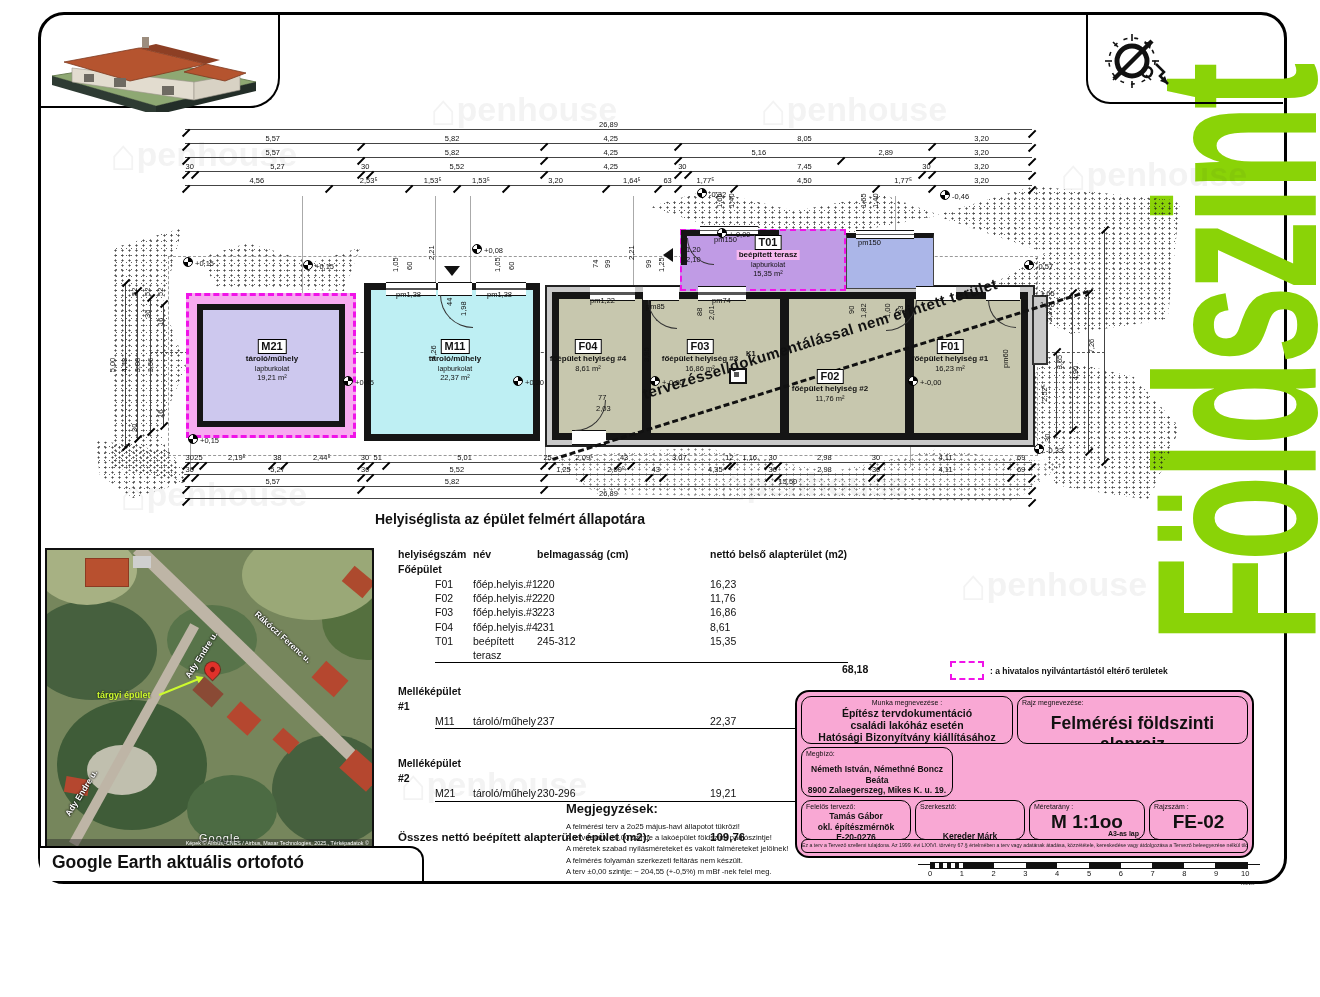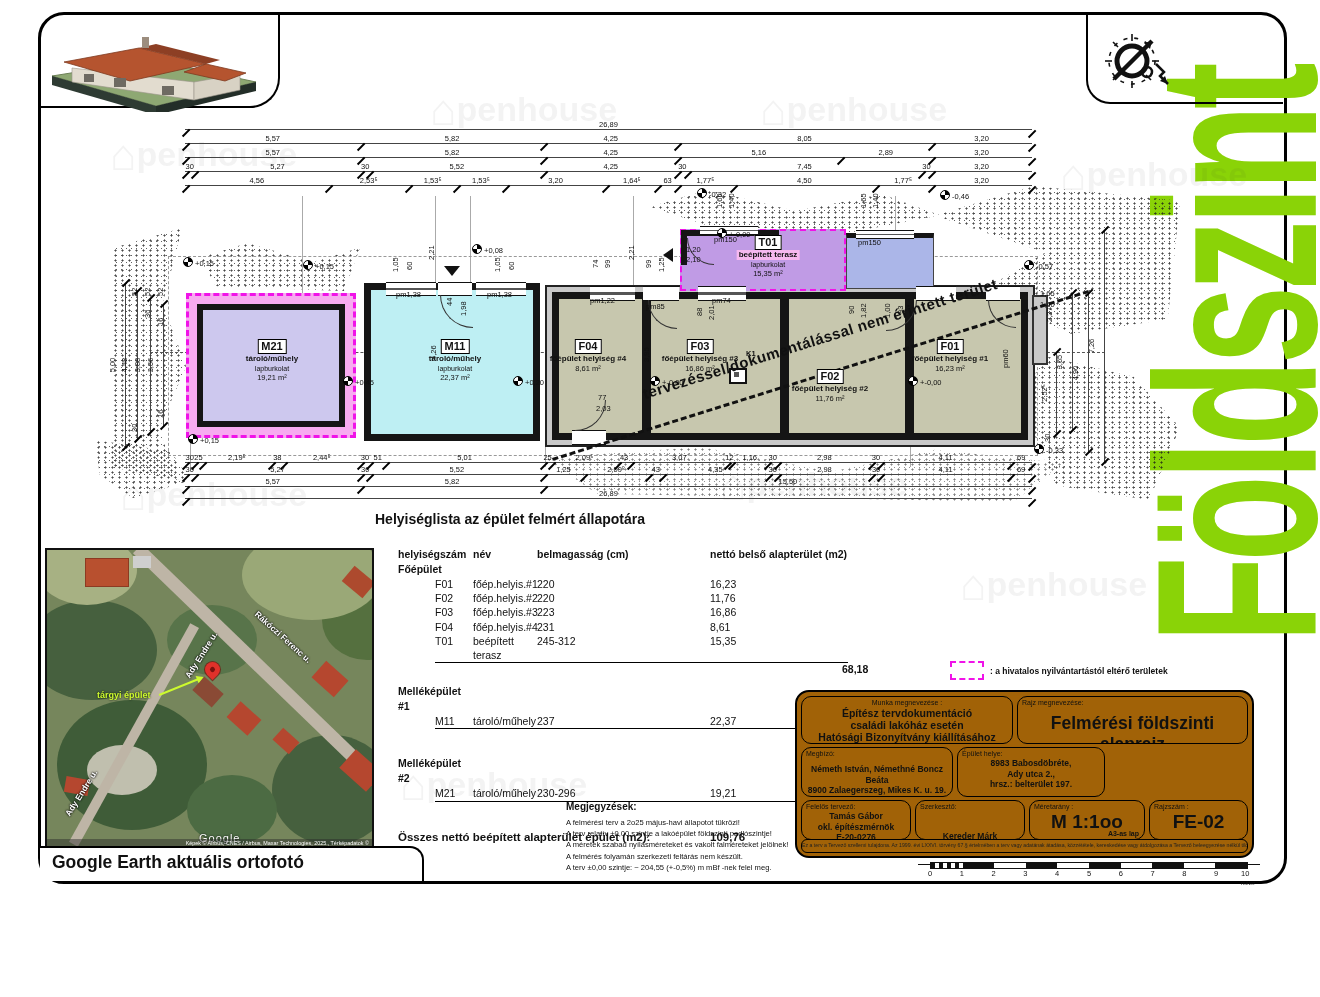--- a/index.html
+++ b/index.html
@@ -71,28 +71,28 @@
   #plancap{position:absolute;left:250px;top:511px;width:520px;text-align:center;font-weight:bold;font-size:14px;z-index:6;}
   #roomtable{position:absolute;left:398px;top:546px;width:460px;z-index:6;}
   .trow{display:grid;grid-template-columns:75px 64px 173px 141px;font-size:10.5px;line-height:14.2px;}
   .trow.hd{font-weight:bold;line-height:16px;}
   .trow.grp{font-weight:bold;line-height:15px;}
   .trow .id{padding-left:37px;}
   .trow.sub{position:relative;font-weight:bold;line-height:15px;gap:44px;}
   .trow.sub::before{content:"";position:absolute;left:37px;right:10px;top:0;height:1px;background:#000;}
   .trow.tot{grid-template-columns:312px 141px;font-weight:bold;font-size:11.5px;line-height:16px;}
   #notes{position:absolute;left:566px;top:801px;width:235px;z-index:6;}
-  #notes .nt{font-weight:bold;font-size:10px;margin-bottom:5px;}
+  #notes .nt{font-weight:bold;font-size:13px;margin-bottom:5px;}
   #notes .nl{font-size:7.6px;line-height:11.2px;}
   
   #legend{position:absolute;left:950px;top:661px;z-index:6;display:flex;align-items:center;}
   #legend .box{width:30px;height:15px;border:2.5px dashed #F013E8;margin-right:6px;}
   #legend .txt{font-size:8.5px;font-weight:bold;}
   
-  #tb{position:absolute;left:795px;top:690px;width:455px;height:164px;border:2.5px solid #000;border-radius:14px;background:#a16207;z-index:8;}
+  #tb{position:absolute;left:795px;top:690px;width:455px;height:164px;border:2.5px solid #000;border-radius:14px;background:#f9a8d4;z-index:8;}
   .cell{position:absolute;border:1.8px solid #000;border-radius:10px;box-sizing:border-box;padding:2px 4px;overflow:hidden;}
   .cl{font-size:7px;line-height:8px;}
   .cbig{font-weight:bold;text-align:center;}
   .cline{font-weight:bold;text-align:center;font-size:10.5px;line-height:12px;}
   .csm{font-weight:bold;text-align:center;font-size:8.5px;line-height:10.5px;}
   #tb .legal{position:absolute;left:4px;right:4px;bottom:3px;height:12px;border:1px solid #000;border-radius:6px;
     font-size:5.2px;line-height:10px;text-align:center;white-space:nowrap;overflow:hidden;color:#222;}
   
   #scalebar{position:absolute;left:930px;top:858px;width:318px;height:24px;z-index:6;}
   #sbline{position:absolute;left:0;right:0;top:4px;height:5px;display:flex;border:1px solid #111;}
@@ -704,28 +704,20 @@
       <div class="cl">Rajz megnevezése:</div>
       <div class="cbig" style="font-size:17.5px;margin-top:6px">Felmérési földszinti alaprajz</div>
     </div>
     <div class="cell" style="left:4px;top:55px;width:152px;height:50px">
       <div class="cl">Megbízó:</div>
       <div style="margin-top:6px">
           <div class="csm">Németh István, Némethné Boncz Beáta</div>
           <div class="csm">8900 Zalaegerszeg, Mikes K. u. 19.</div>
         </div>
     </div>
-    <div class="cell" style="left:160px;top:55px;width:148px;height:50px">
-      <div class="cl">Épület helye:</div>
-      <div>
-          <div class="csm">8983 Babosdöbréte,</div>
-          <div class="csm">Ady utca 2.,</div>
-          <div class="csm">hrsz.: belterület 197.</div>
-        </div>
-    </div>
     <div class="cell" style="left:4px;top:108px;width:110px;height:40px">
       <div class="cl">Felelős tervező:</div>
       <div style="text-align:left">
           <div class="csm">Tamás Gábor</div>
           <div class="csm">okl. építészmérnök</div>
           <div class="csm">E-20-0276</div>
         </div>
     </div>
     <div class="cell" style="left:118px;top:108px;width:110px;height:40px">
       <div class="cl">Szerkesztő:</div>

